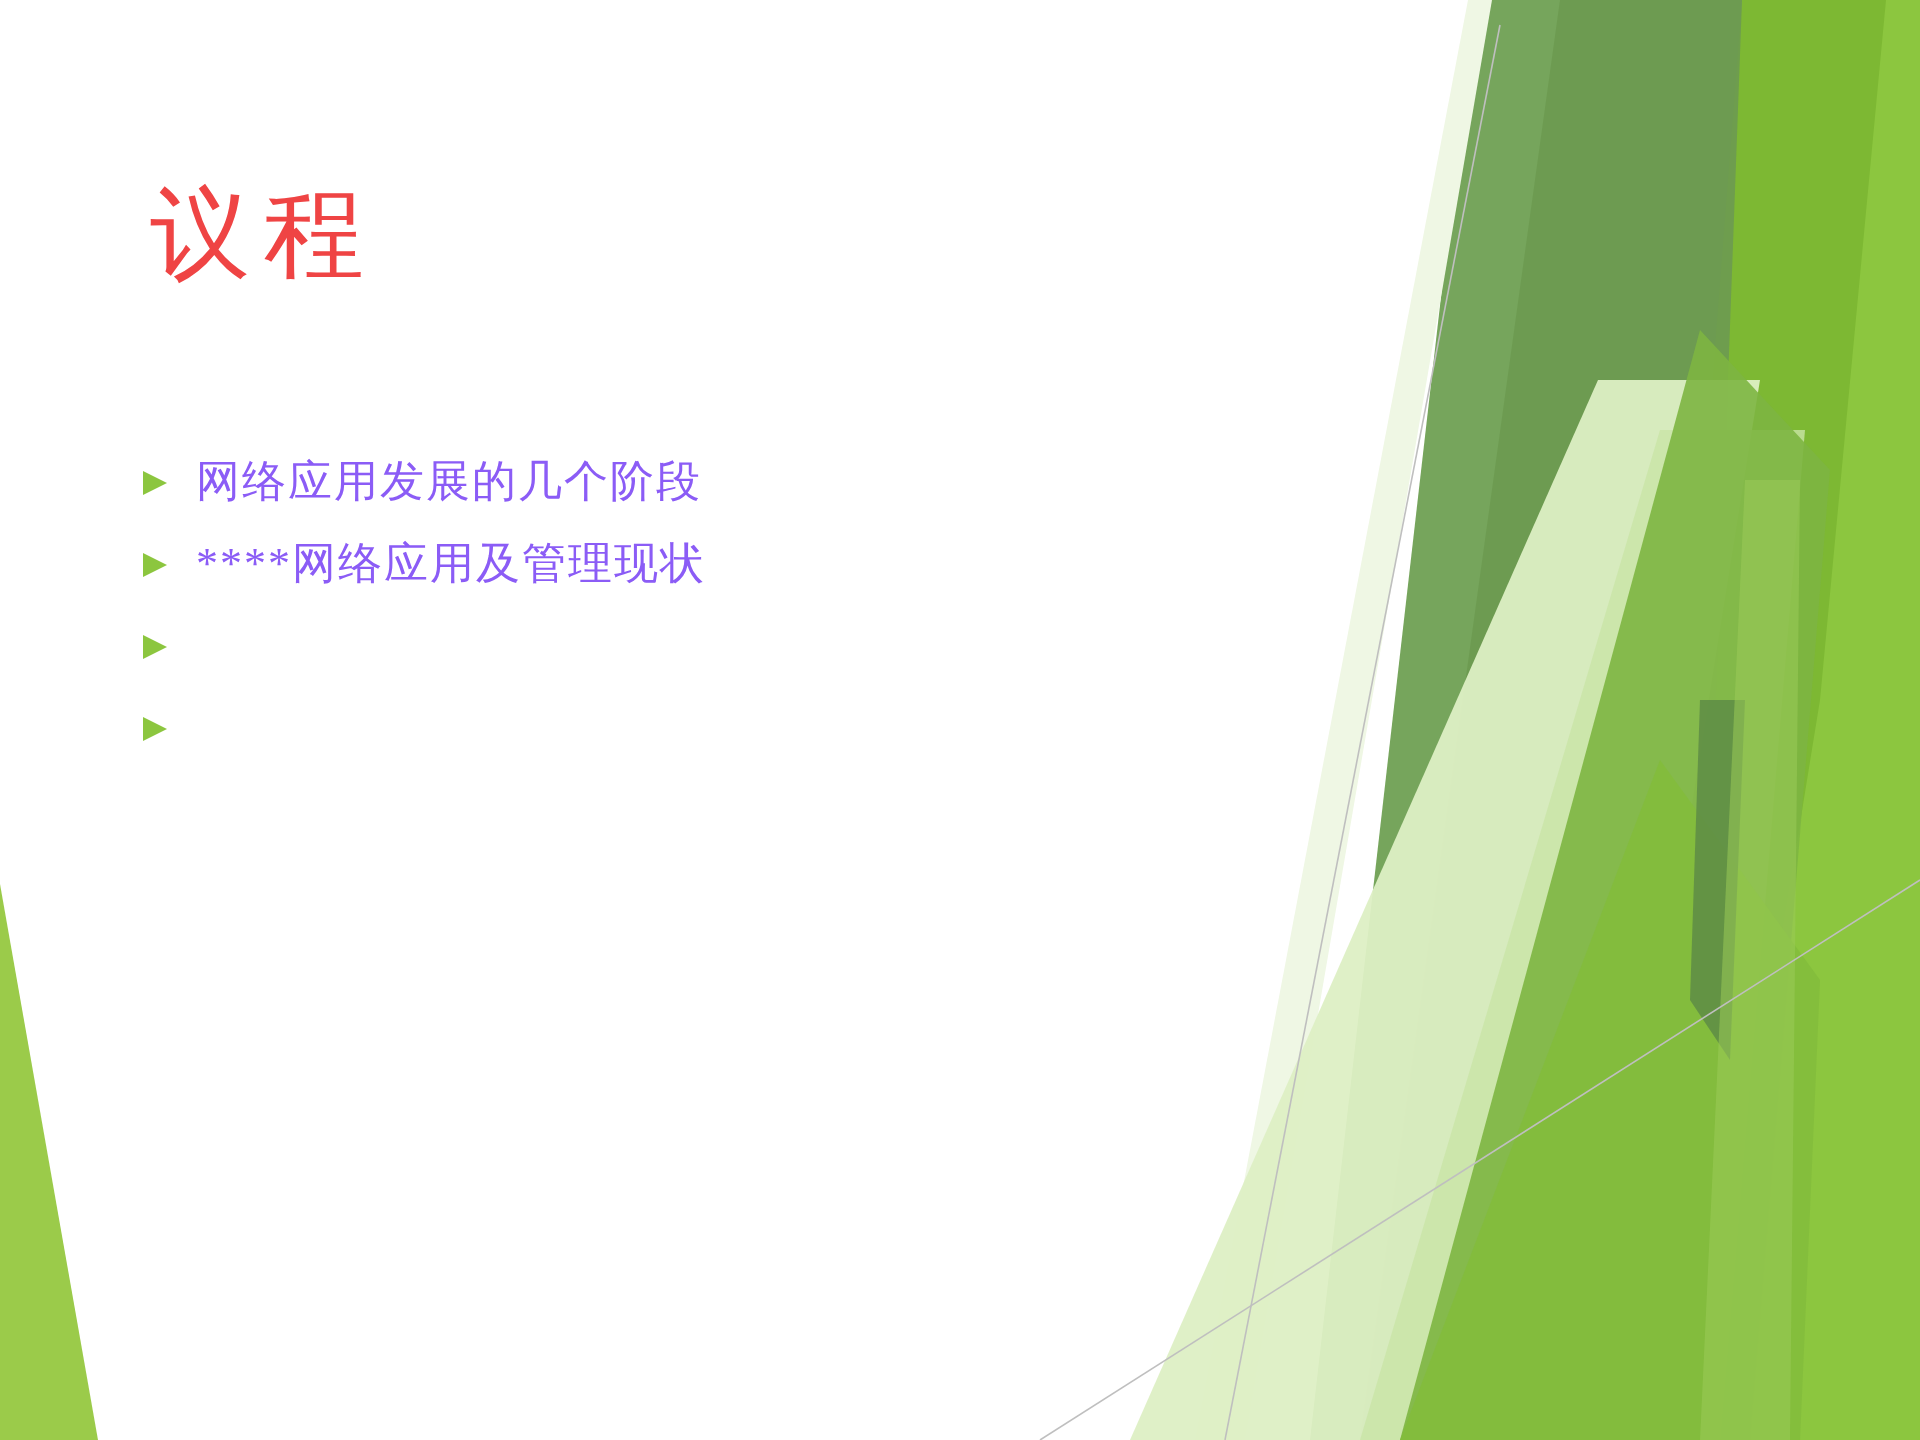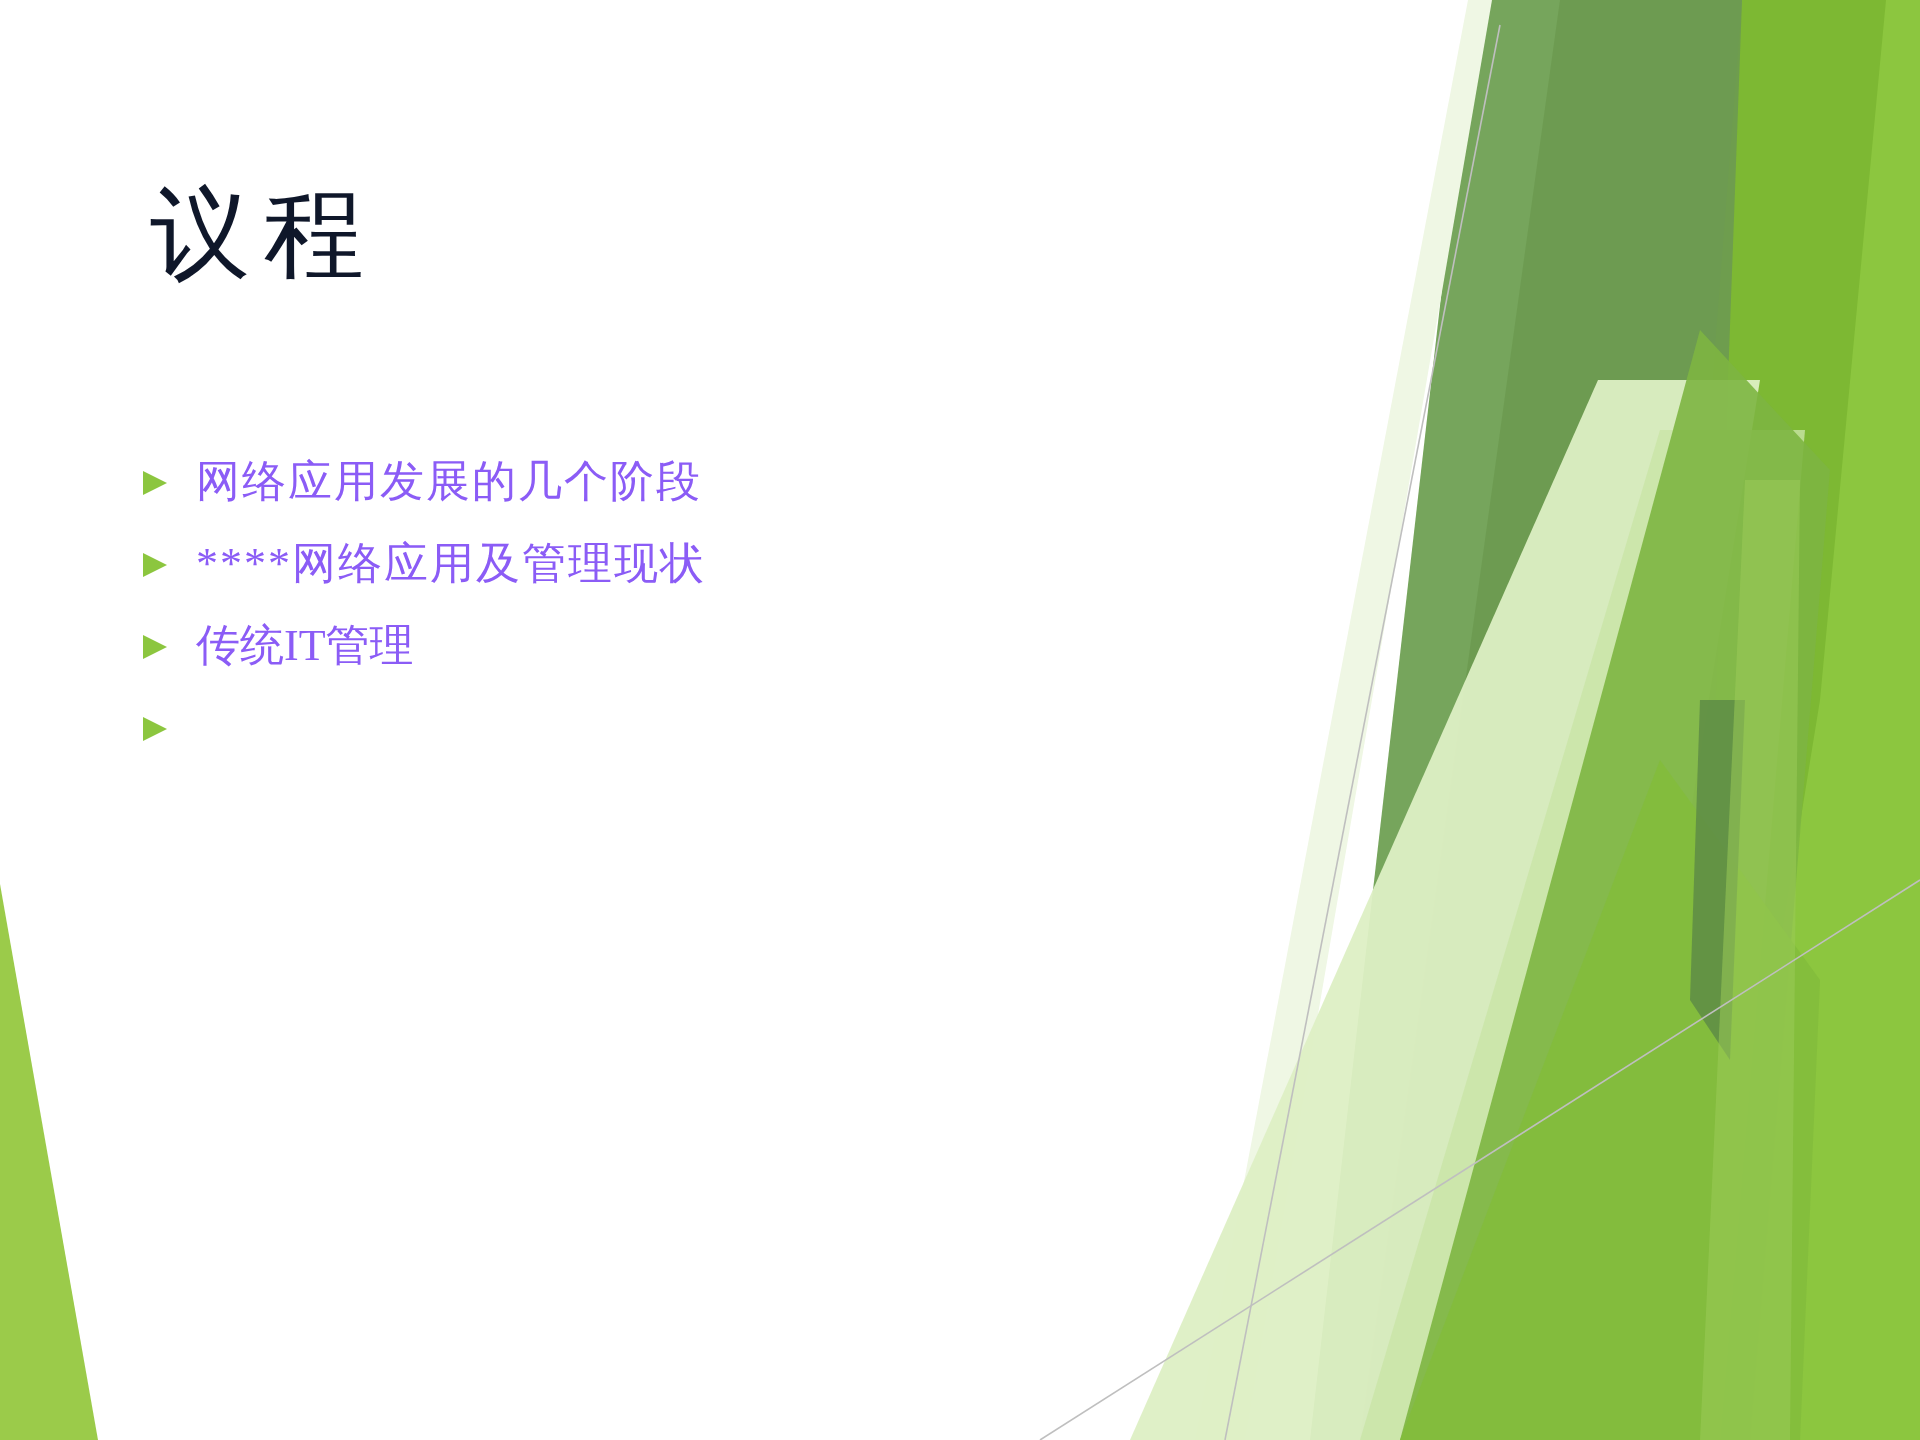--- a/index.html
+++ b/index.html
@@ -31,21 +31,21 @@
   }
   .slide-title {
     position: absolute;
     left: 150px;
     top: 108px;
     font-family: "Liberation Serif", "DejaVu Serif", serif;
     font-size: 100px;
     line-height: 1.2;
     letter-spacing: 14px;
     font-weight: 400;
-    color: #0f172a;
+    color: #ef4444;
     white-space: nowrap;
   }
   .bullet-list {
     position: absolute;
     left: 140px;
     top: 455px;
     width: 1150px;
   }
   .bullet-item {
     display: flex;
@@ -131,21 +131,20 @@
         </span>
         <span class="bullet-text">****网络应用及管理现状</span>
       </div>
 
       <div class="bullet-item">
         <span class="bullet-marker">
           <svg width="30" height="30" viewBox="0 0 30 30" xmlns="http://www.w3.org/2000/svg">
             <polygon points="3,3 27,15 3,27" fill="#8CC63F"></polygon>
           </svg>
         </span>
-        <span class="bullet-text tight">传统IT管理</span>
       </div>
 
       <div class="bullet-item">
         <span class="bullet-marker">
           <svg width="30" height="30" viewBox="0 0 30 30" xmlns="http://www.w3.org/2000/svg">
             <polygon points="3,3 27,15 3,27" fill="#8CC63F"></polygon>
           </svg>
         </span>
       </div>
 

